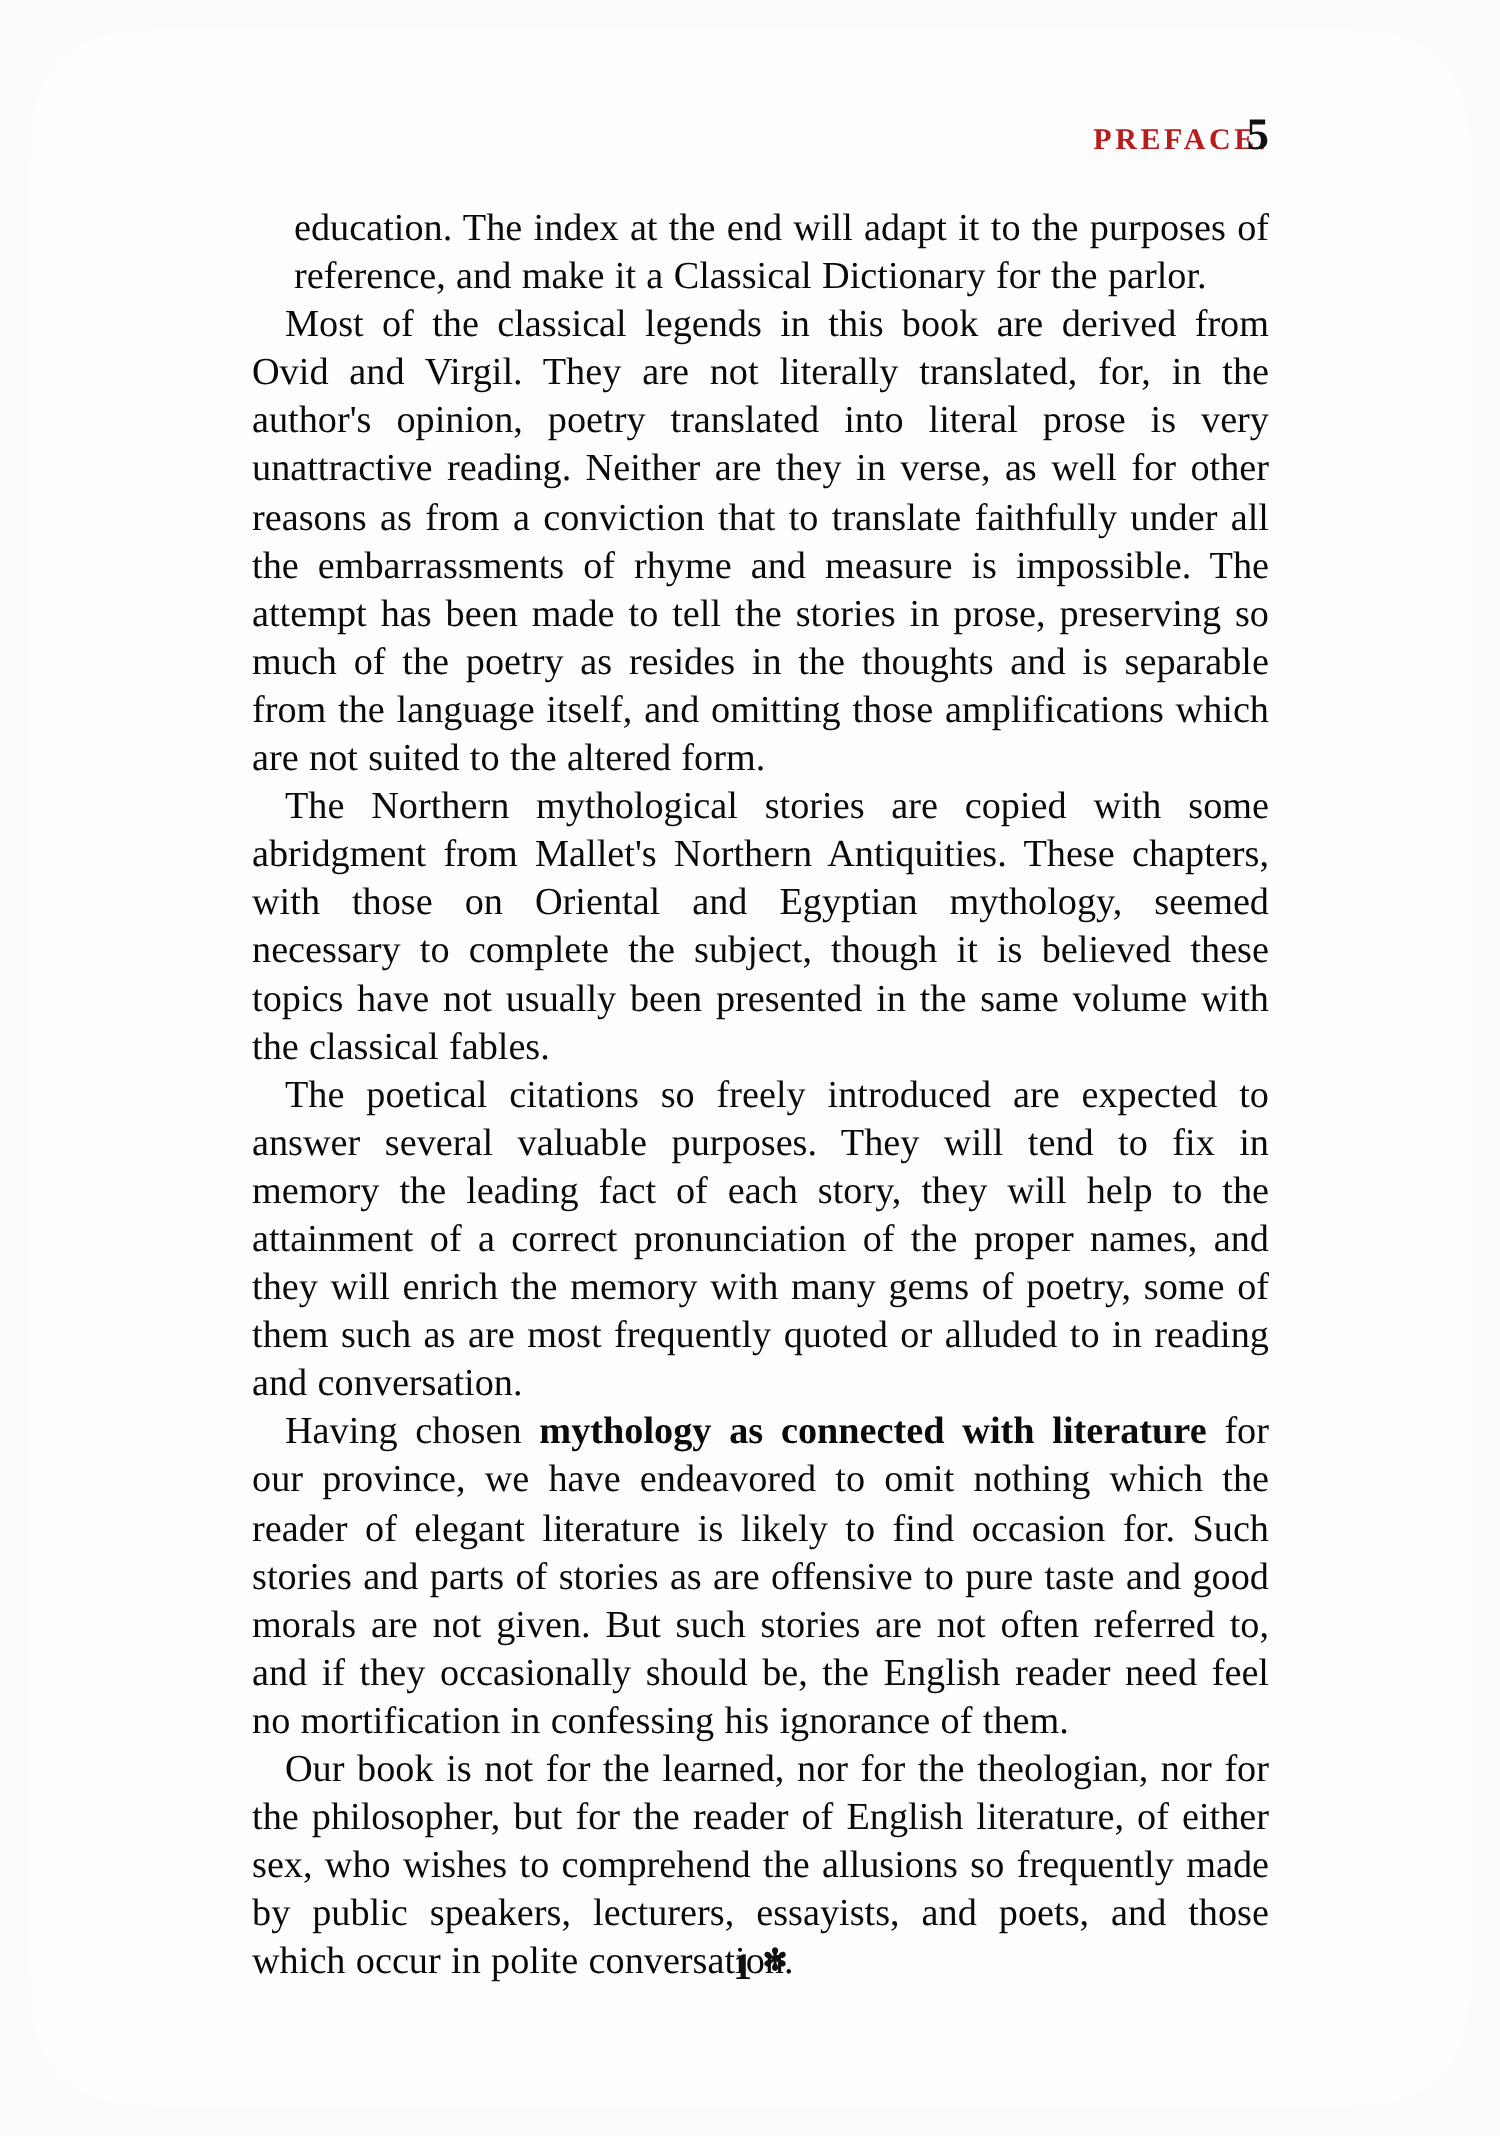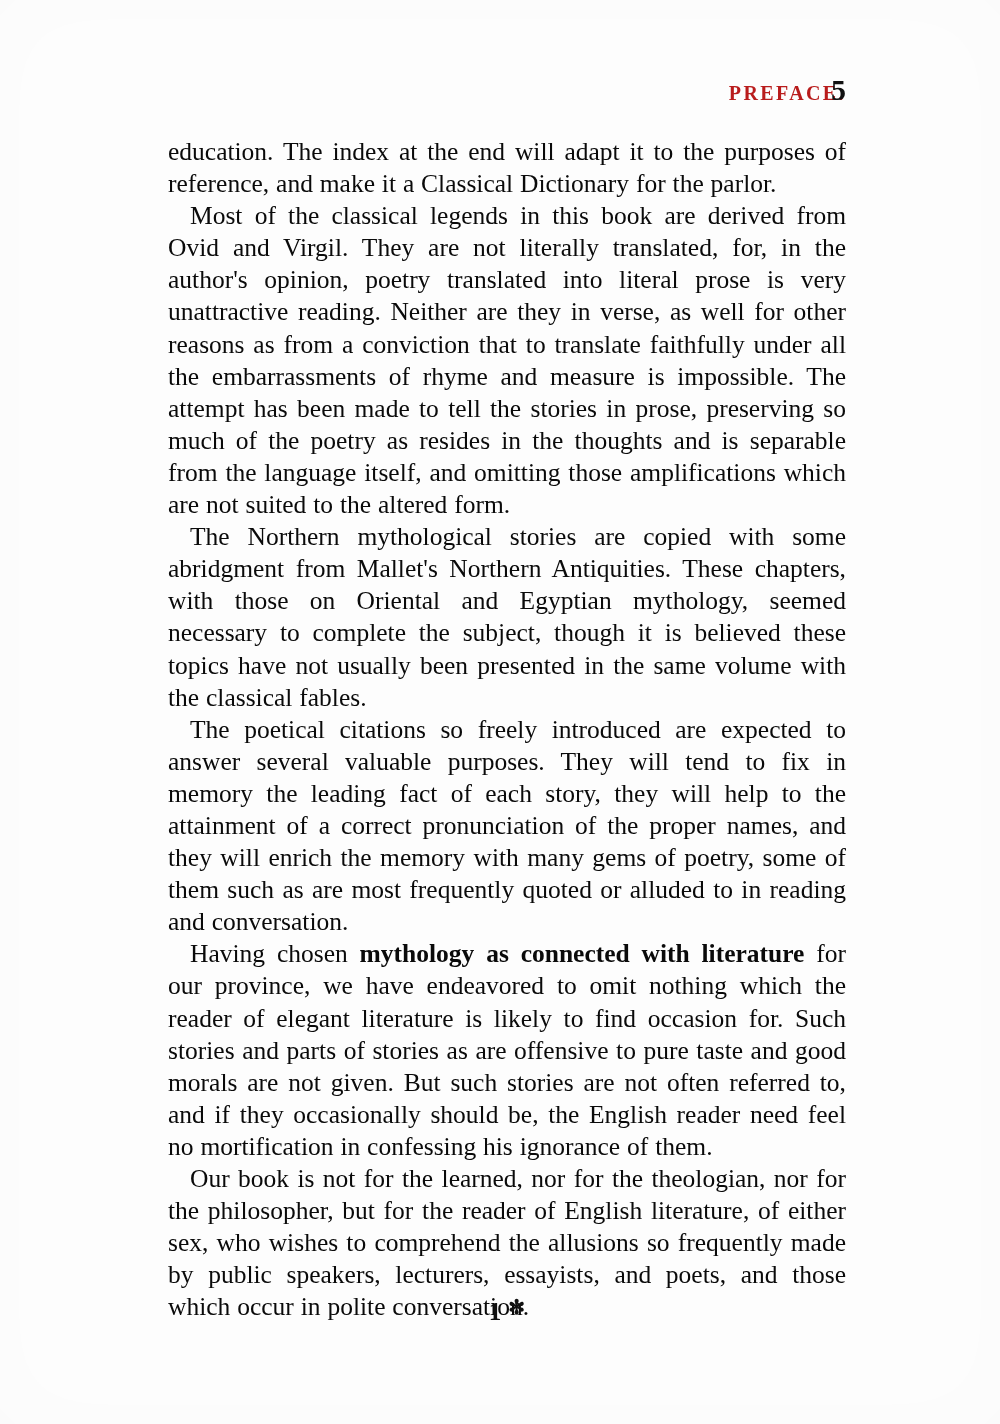--- a/index.html
+++ b/index.html
@@ -68,20 +68,21 @@
     font-size: 25.5px;
     line-height: 32.1px;
     text-indent: 22px;
     word-spacing: 0.5px;
     hyphens: manual;
   }
 
   
   .para.continued {
     text-indent: 0;
+    margin-left: 28px;
   }
 
   .emph {
     font-weight: 700;
   }
 
   
   .signature {
     position: absolute;
     top: 1292px;

